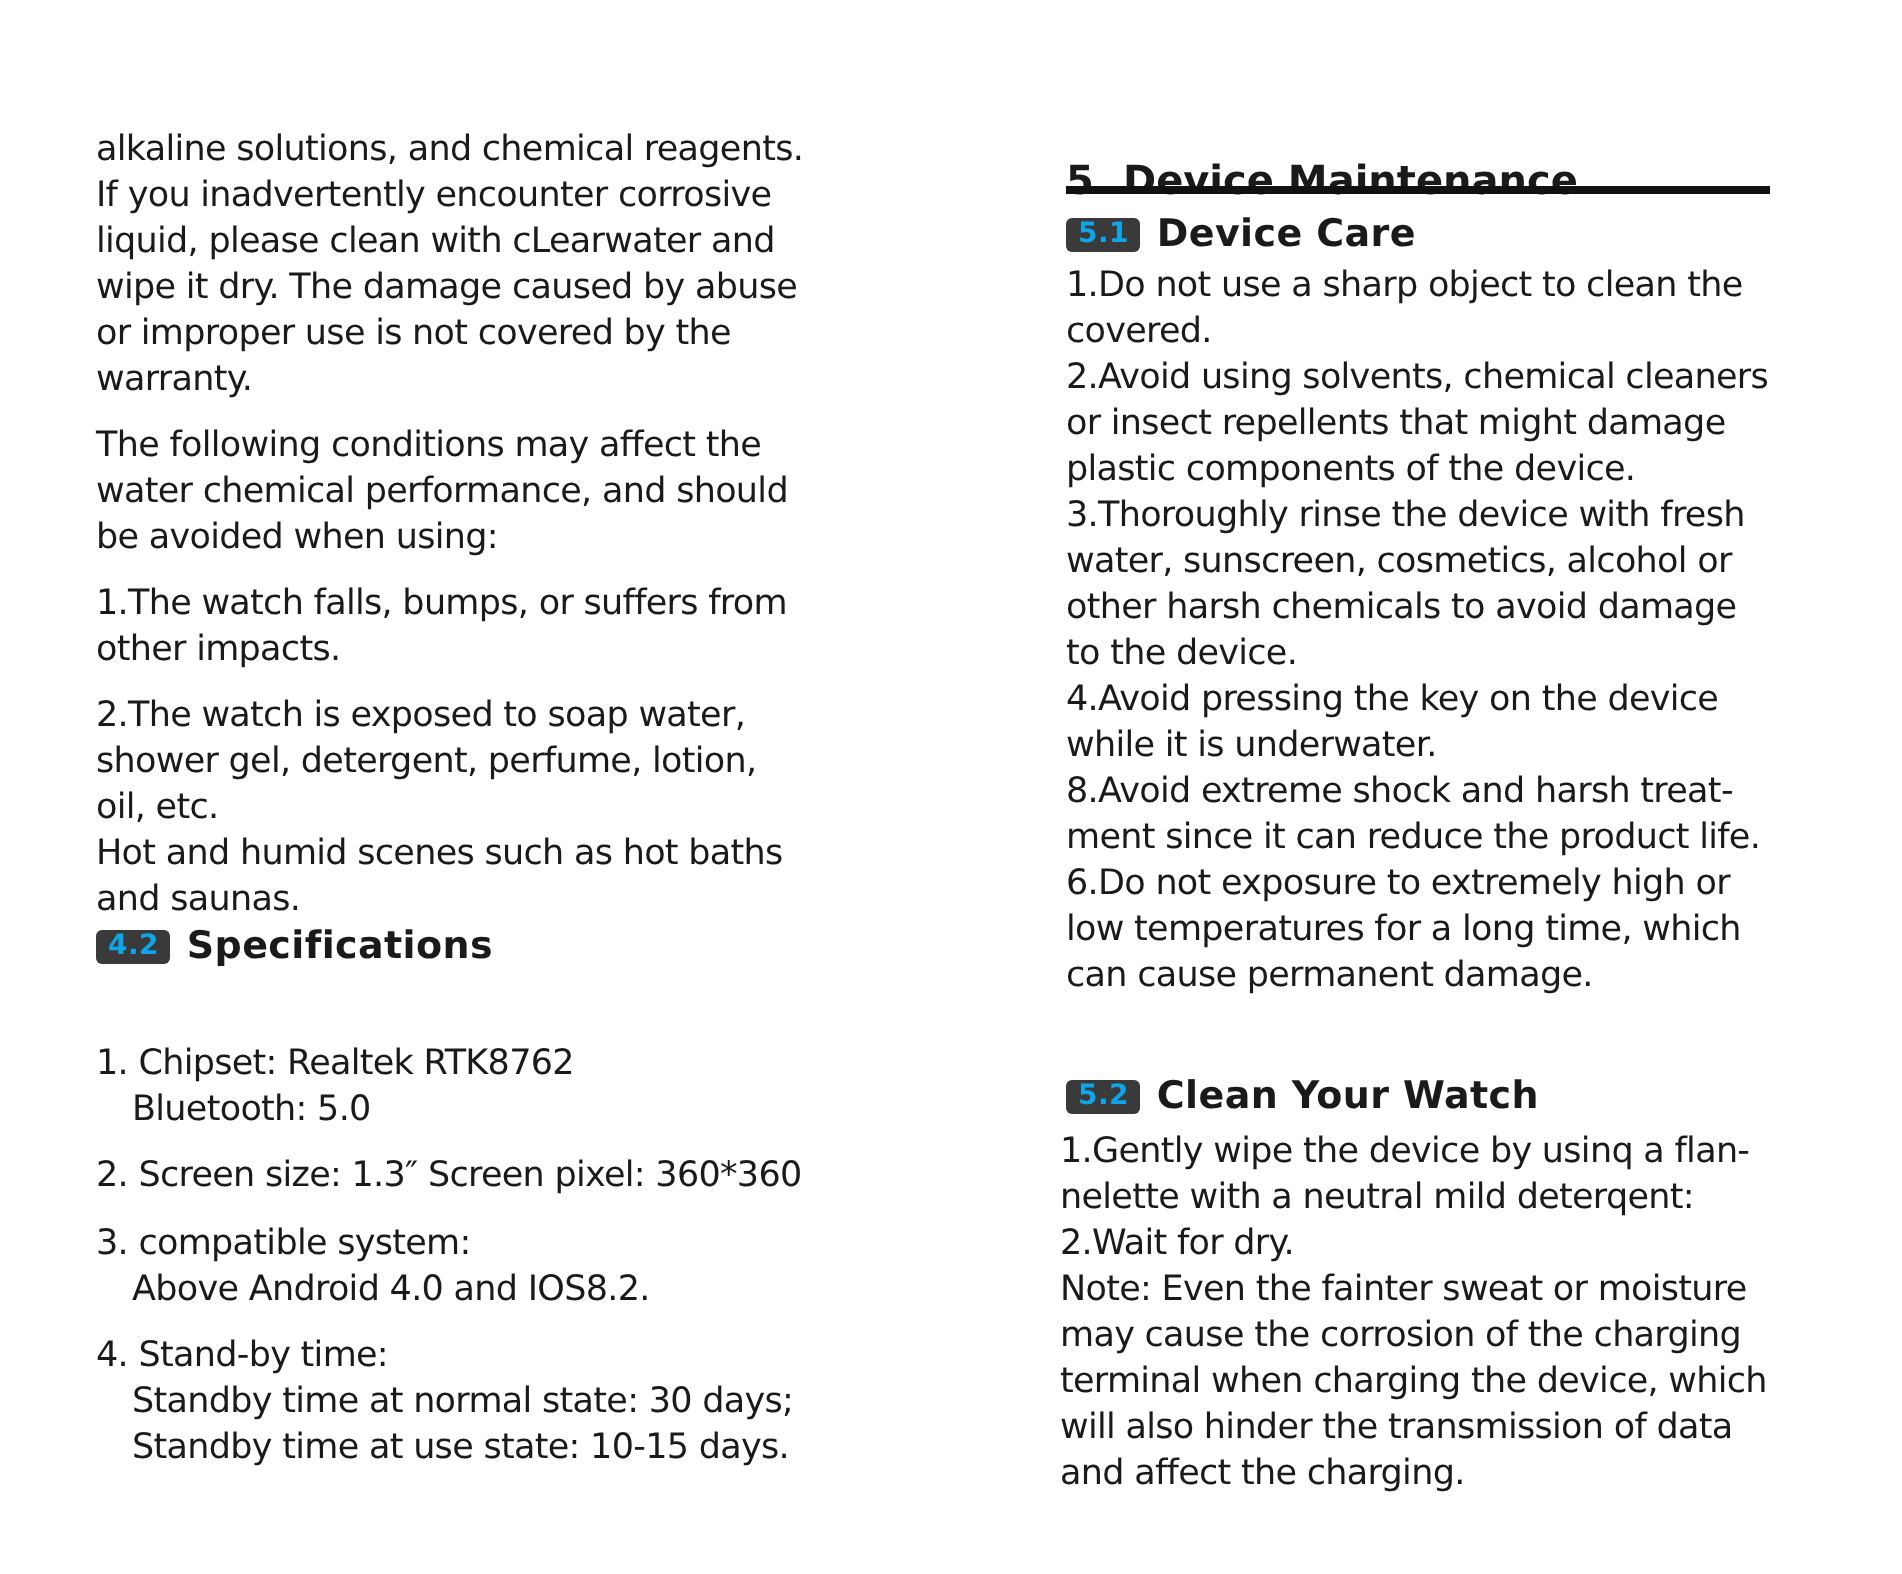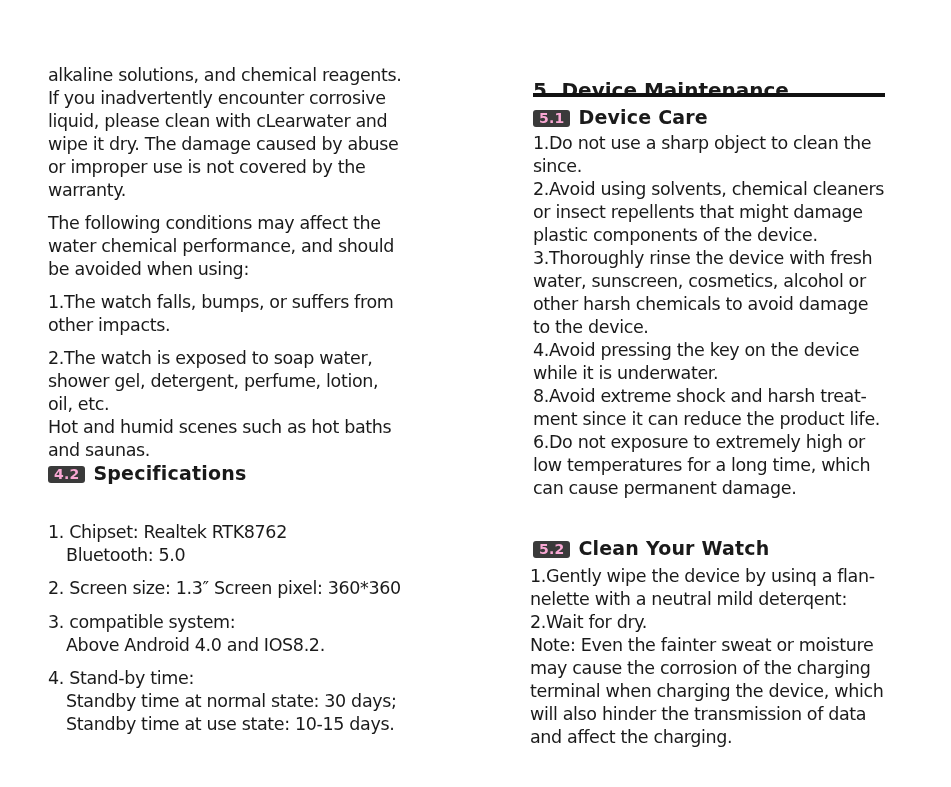--- a/index.html
+++ b/index.html
@@ -2,21 +2,21 @@
 <html><head>
 <meta charset="utf-8">
 <style>
   html, body { margin:0; padding:0; background:#ffffff; }
   body { width:951px; height:787px; position:relative; overflow:hidden;
          font-family:"DejaVu Sans", sans-serif; color:#1a1a1a; }
   .col { position:absolute; top:0; }
   .left { left:48px; width:350px; }
   .right { left:533px; width:352px; }
   .p { font-size:17.5px; line-height:23px; margin:0; letter-spacing:-0.35px; white-space:nowrap; }
-  .badge { display:inline-block; background:#3a3a3a; color:#f9a8d4; font-weight:bold;
+  .badge { display:inline-block; background:#3a3a3a; color:#0ea5e9; font-weight:bold;
            font-size:14px; line-height:17px; padding:0 6px; border-radius:3px; vertical-align:middle; margin-right:8px; }
   .h2 { font-size:19px; font-weight:bold; letter-spacing:0.2px; margin:0; line-height:24px; }
   .h1 { font-size:20px; font-weight:bold; margin:0; line-height:26px; }
   .rule { height:4px; background:#111; width:352px; }
   .ind { padding-left:18px; }
 </style>
 </head>
 <body>
 
 <div class="col left">
@@ -70,21 +70,21 @@
   <div style="position:absolute;top:59px;margin-top:18px;">
     <h1 class="h1">5. Device Maintenance</h1>
   </div>
   <div class="rule" style="position:absolute;top:93px;"></div>
 
   <div style="position:absolute;top:105px;">
     <h2 class="h2"><span class="badge">5.1</span><span>Device Care</span></h2>
   </div>
   <div style="position:absolute;top:132px;">
     <p class="p">1.Do not use a sharp object to clean the</p>
-    <p class="p">since.</p>
+    <p class="p">covered.</p>
     <p class="p">2.Avoid using solvents, chemical cleaners</p>
     <p class="p">or insect repellents that might damage</p>
     <p class="p">plastic components of the device.</p>
     <p class="p">3.Thoroughly rinse the device with fresh</p>
     <p class="p">water, sunscreen, cosmetics, alcohol or</p>
     <p class="p">other harsh chemicals to avoid damage</p>
     <p class="p">to the device.</p>
     <p class="p">4.Avoid pressing the key on the device</p>
     <p class="p">while it is underwater.</p>
     <p class="p">8.Avoid extreme shock and harsh treat-</p>

